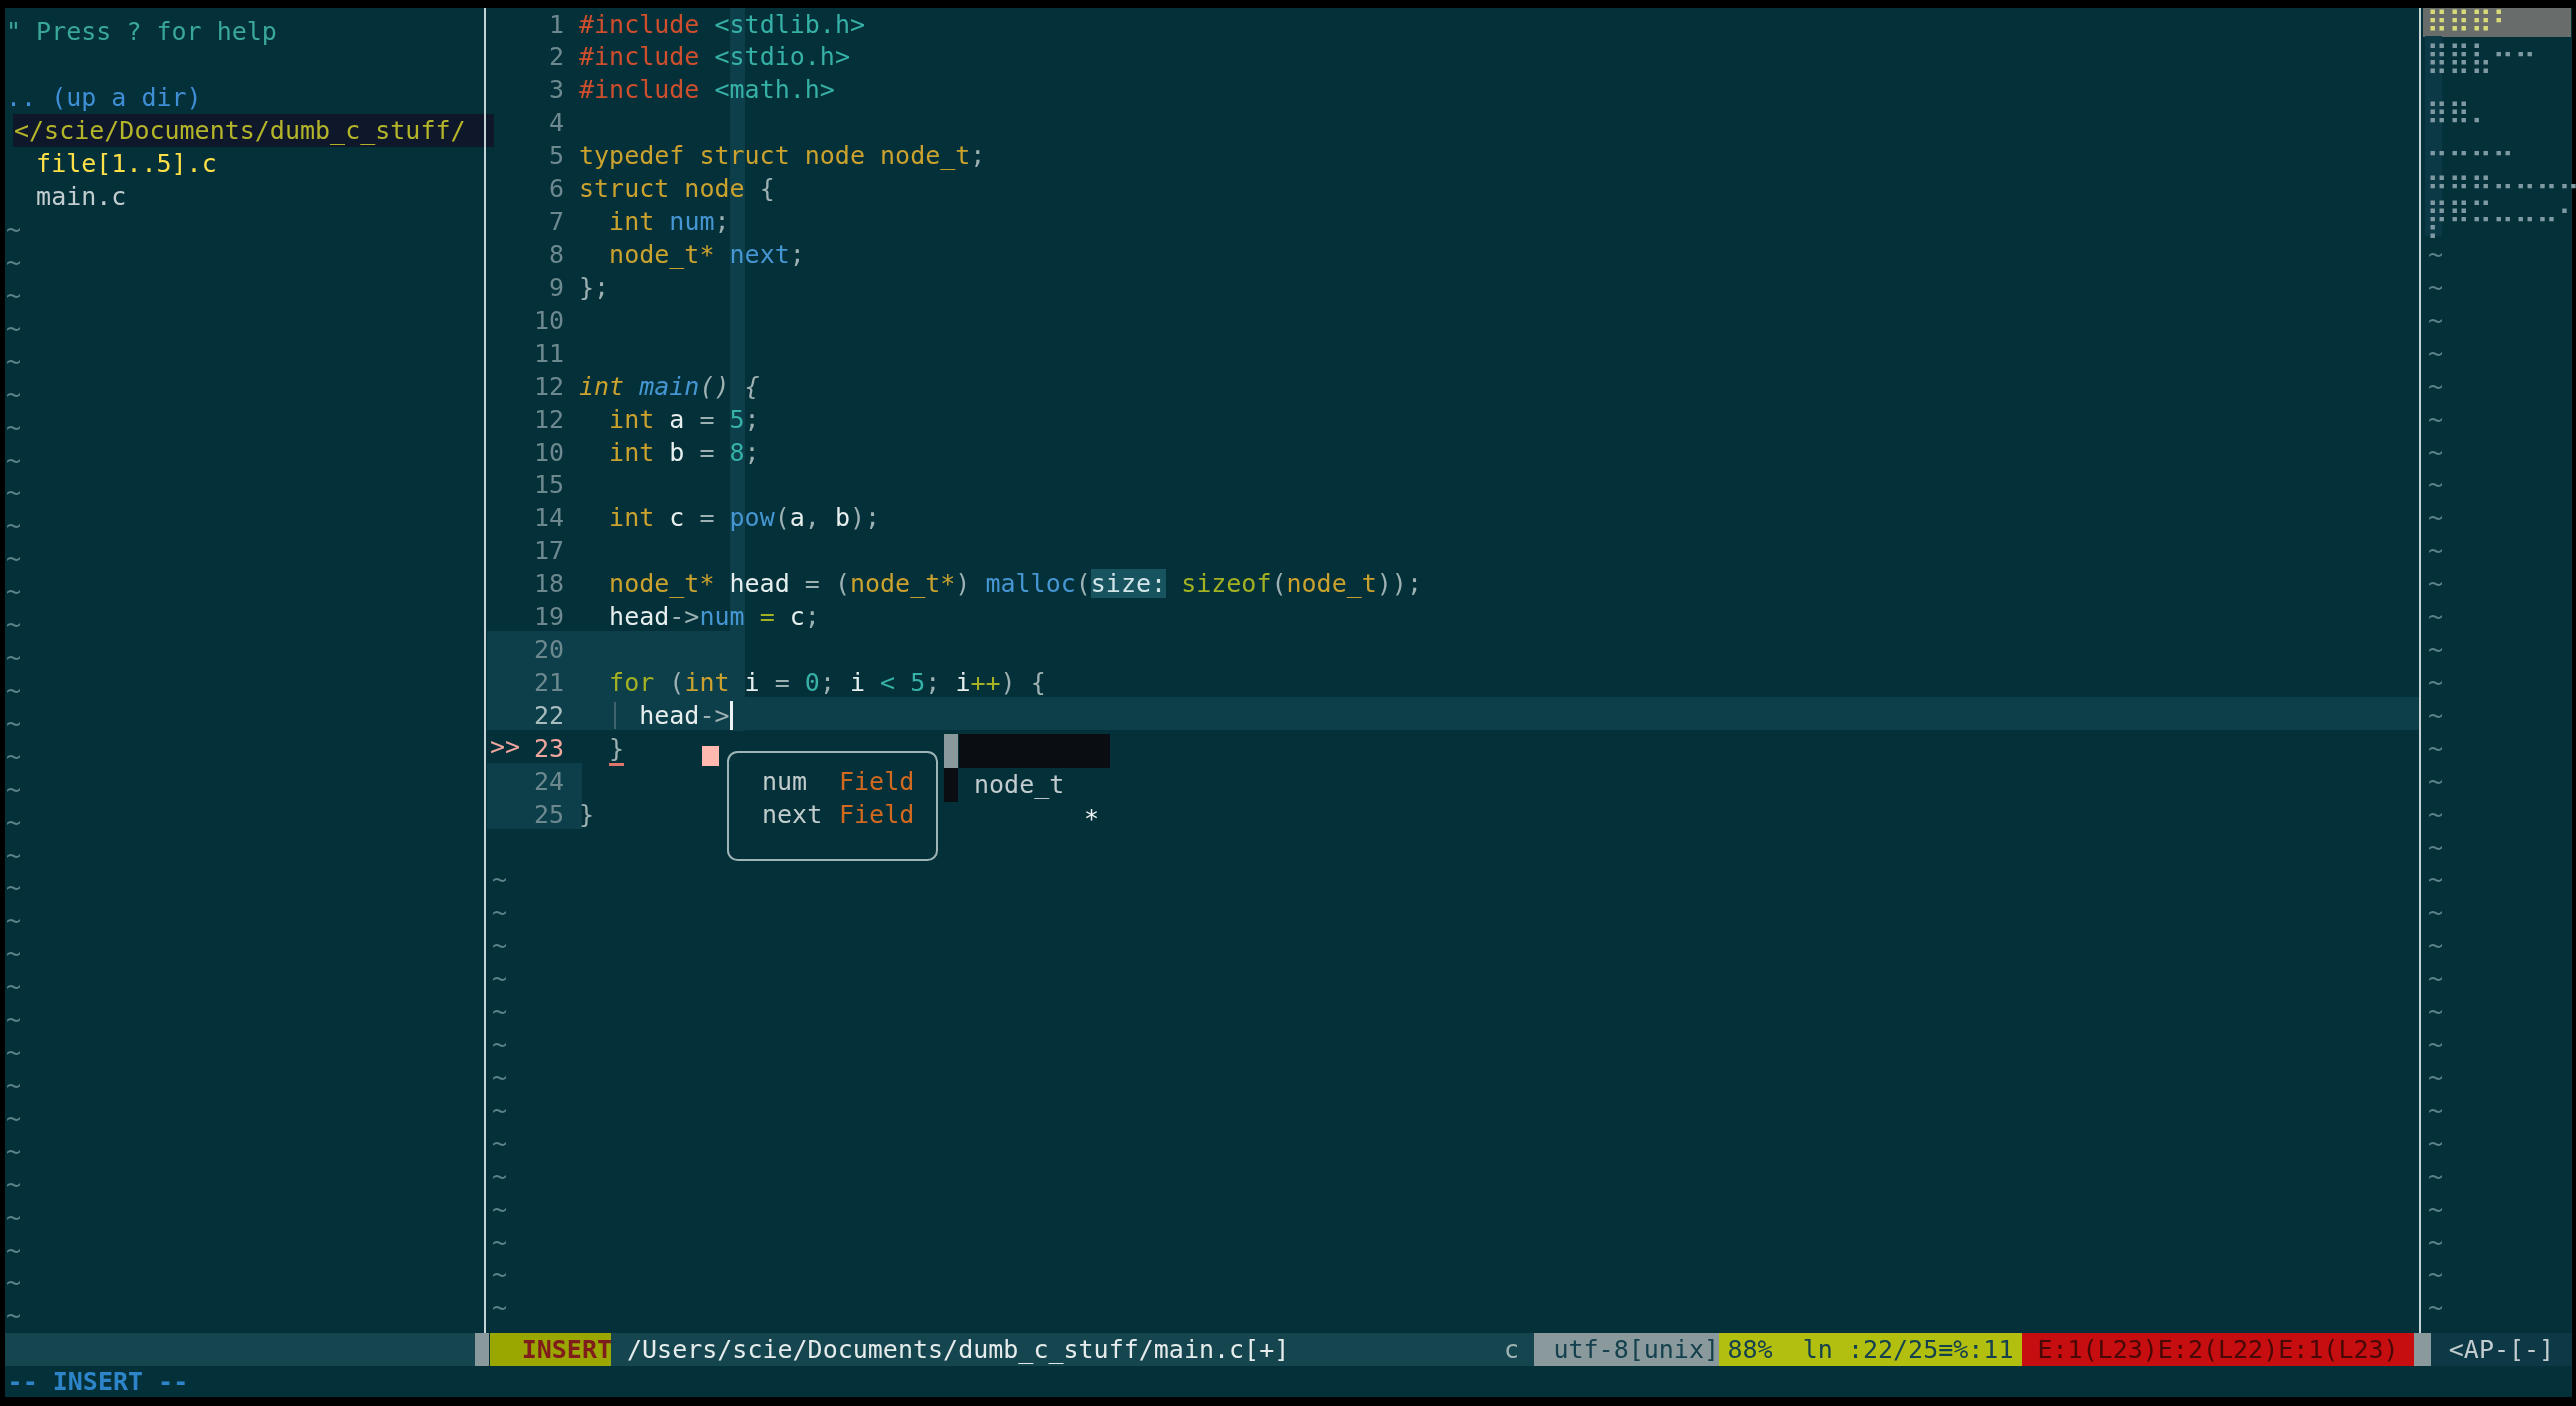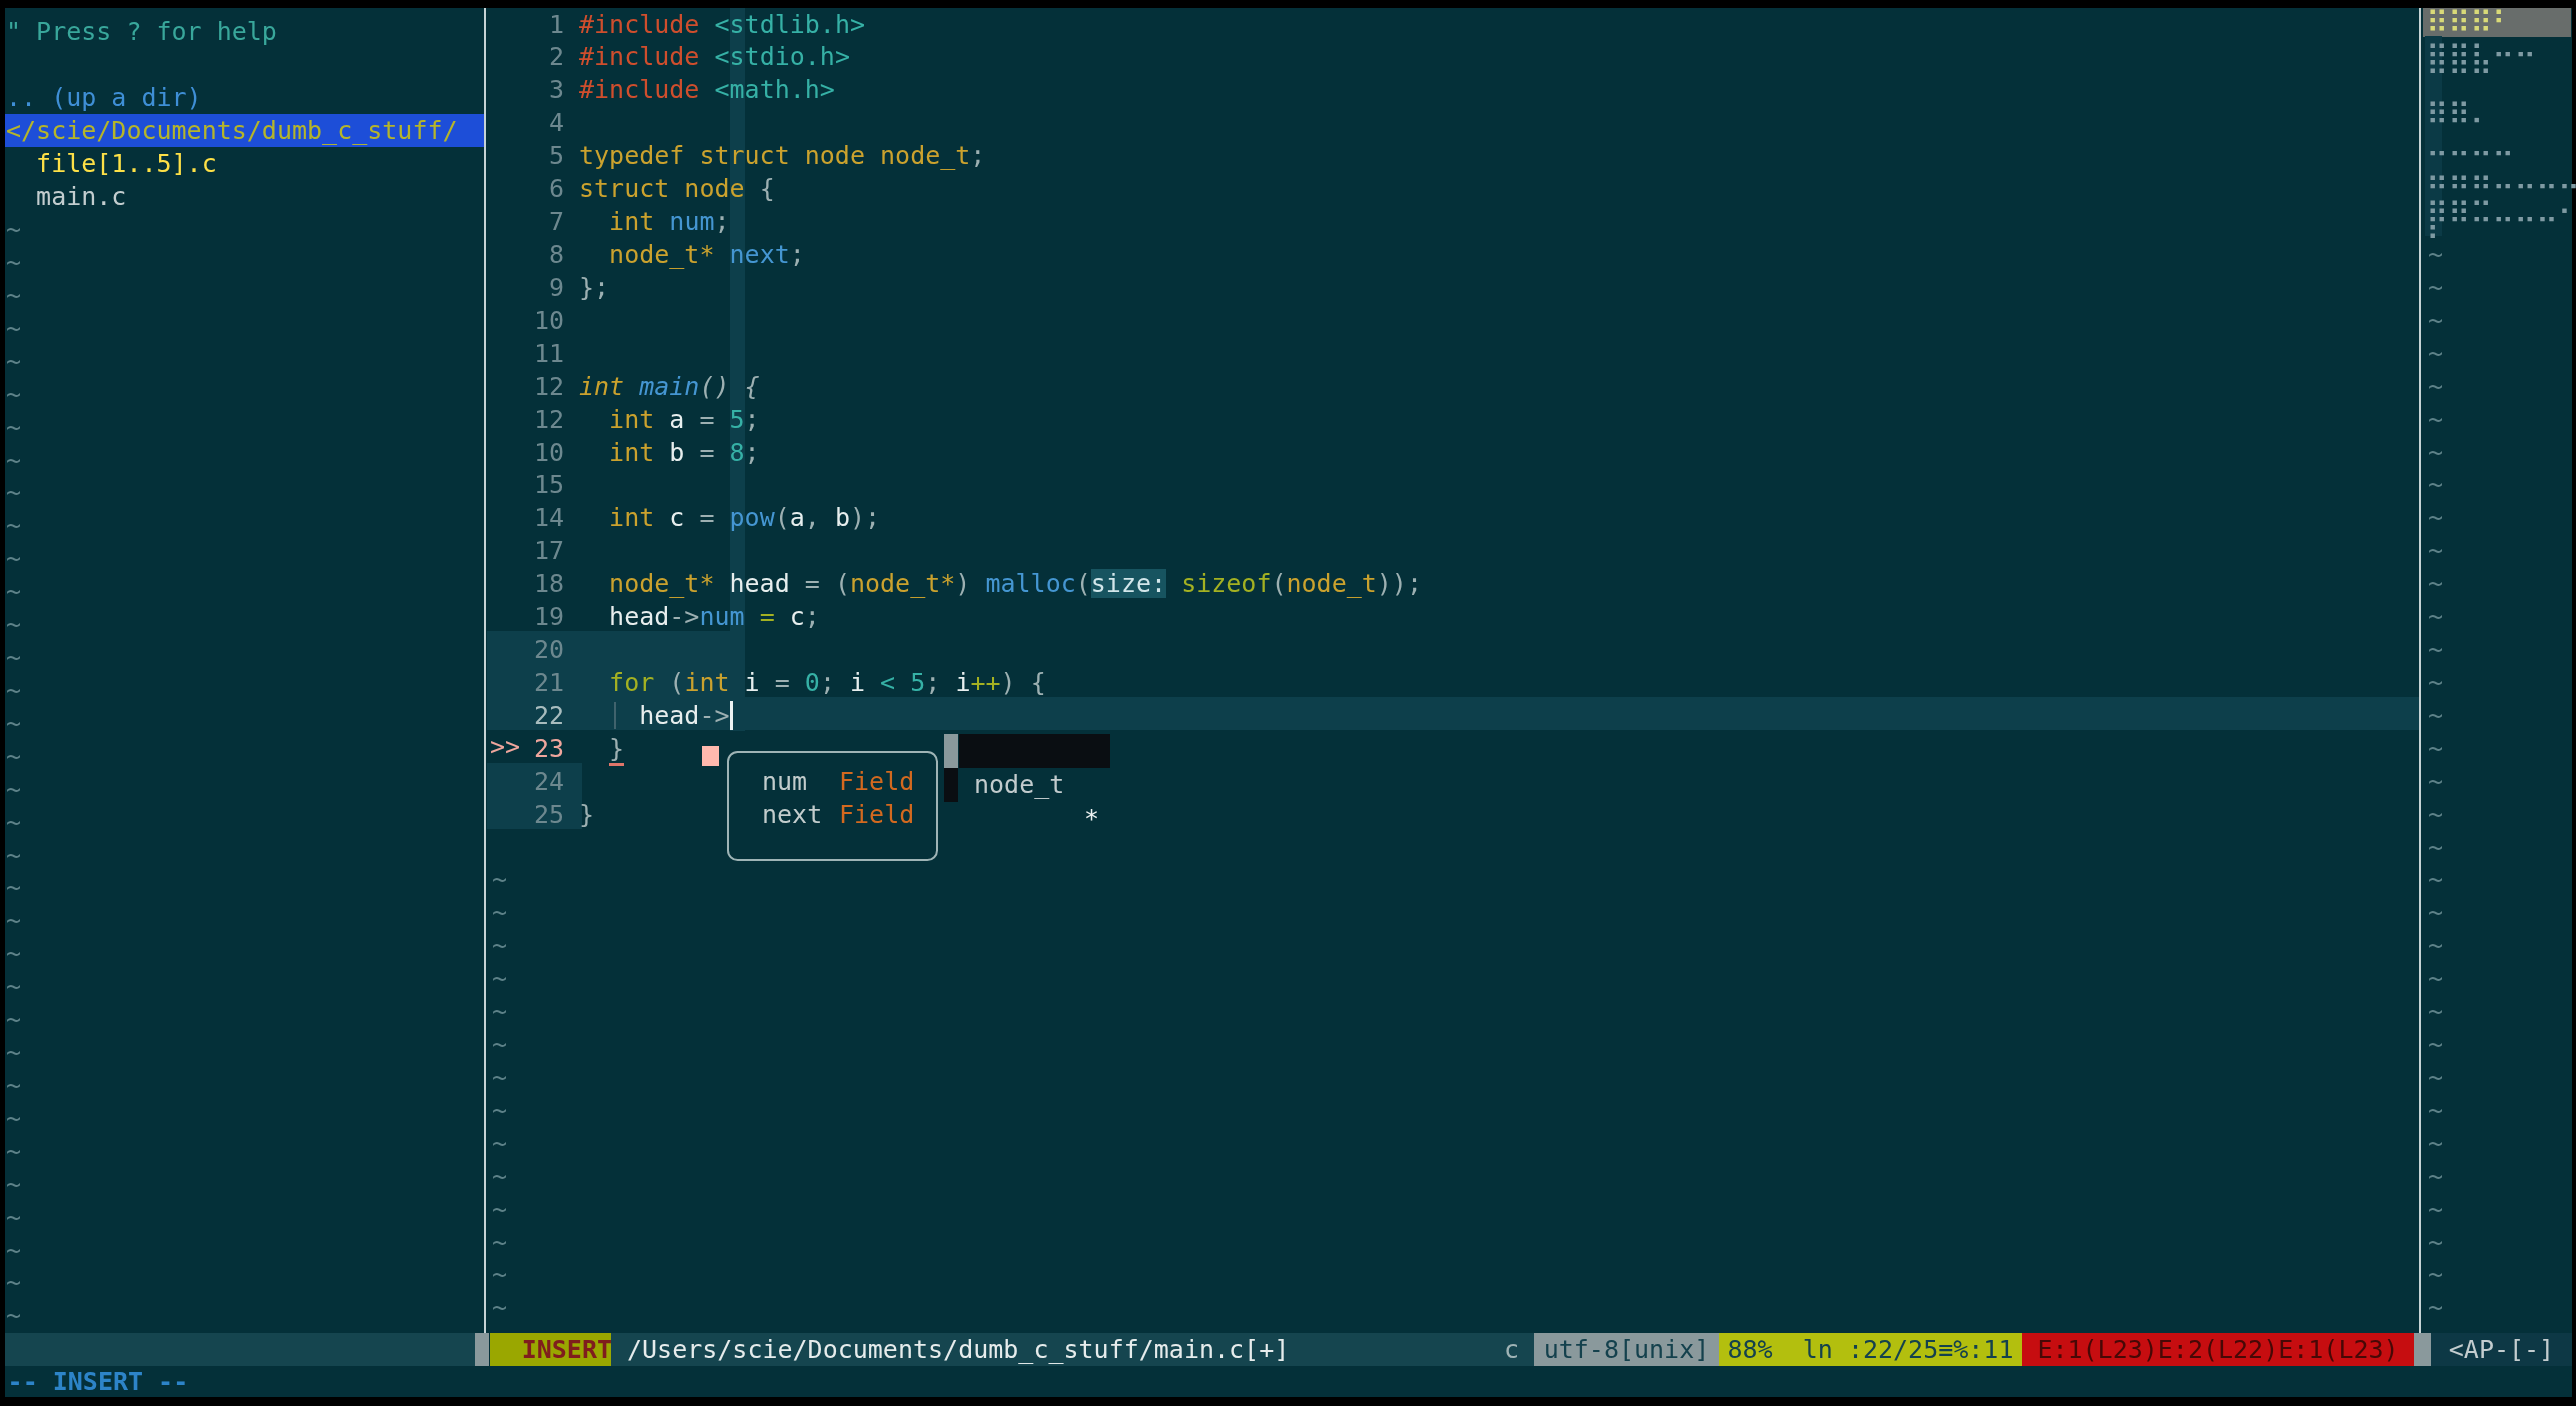--- a/index.html
+++ b/index.html
@@ -50,21 +50,21 @@
 <div class="abs" style="left:0;top:0;width:2576px;height:7.6px;background:#000;"></div>
 <div class="abs" style="left:0;top:1397px;width:2576px;height:9px;background:#000;"></div>
 <div class="abs" style="left:0;top:0;width:4.5px;height:1406px;background:#000;"></div>
 <div class="abs" style="left:2571px;top:0;width:4.5px;height:1406px;background:#000;"></div>
 
 <div class="win" style="left:4.5px;top:7.6px;width:2567px;height:1389px;"></div>
 
 <div id="sidebar" class="abs" style="left:4.5px;top:7.6px;width:480px;height:1326px;">
     <div class="row" style="top: 7.6px; left: 0px; width: 480px; color: rgb(57, 167, 155); padding-left: 1.5px;">" Press ? for help</div>
     <div class="row" style="top: 73px; left: 0px; width: 480px; color: rgb(63, 143, 214); padding-left: 1.5px;">.. (up a dir)</div>
-    <div class="row" style="top: 106px; left: 0px; width: 480px; color: rgb(181, 181, 42); background: #1d4ed8; padding-left: 1.5px;">&lt;/scie/Documents/dumb_c_stuff/</div>
+    <div class="row" style="top: 106px; left: 8px; width: 480px; color: rgb(181, 181, 42); background: #0f172a; padding-left: 1.5px;">&lt;/scie/Documents/dumb_c_stuff/</div>
     <div class="row" style="top: 139px; left: 0px; width: 480px; color: #fde047; padding-left: 1.5px;">  file[1..5].c</div>
     <div class="row" style="top: 172px; left: 0px; width: 480px; color: rgb(195, 205, 207); padding-left: 1.5px;">  main.c</div>
     <div class="row tilde" style="top: 205px; left: 1.5px;">~</div>
     <div class="row tilde" style="top: 238px; left: 1.5px;">~</div>
     <div class="row tilde" style="top: 271px; left: 1.5px;">~</div>
     <div class="row tilde" style="top: 304px; left: 1.5px;">~</div>
     <div class="row tilde" style="top: 337px; left: 1.5px;">~</div>
     <div class="row tilde" style="top: 370px; left: 1.5px;">~</div>
     <div class="row tilde" style="top: 403px; left: 1.5px;">~</div>
     <div class="row tilde" style="top: 436px; left: 1.5px;">~</div>
@@ -242,20 +242,20 @@
     <div class="row tilde" style="top: 1258px; left: 0px;">~</div>
     <div class="row tilde" style="top: 1291px; left: 0px;">~</div>
   </div>
 
 <div class="sl" style="left:4.5px;width:471px;background:#15454f;"></div>
 <div class="sl" style="left:475px;width:14.4px;background:#8a999c;"></div>
 <div class="sl" style="left:490px;width:122px;background:#9aa700;color:#7f1d1d;text-align:right;font-weight:bold;">INSERT</div>
 <div class="sl" style="left:611px;width:1809px;background:#15454f;"></div>
 <div class="sl" style="left:627px;color:#e6ecec;">/Users/scie/Documents/dumb_c_stuff/main.c[+]</div>
 <div class="sl" style="left:1504px;color:#9fb3b5;">c</div>
-<div class="sl" style="left:1534px;width:185px;background:#8a999c;color:#14414d;text-align:center;">utf-8[unix]</div>
+<div class="sl" style="left:1534px;width:185px;background:#8a999c;color:#14414d;text-align:right;">utf-8[unix]</div>
 <div class="sl" style="left:1719px;width:303px;background:#b3bf0e;color:#14414d;text-align:center;">88%  ln :22/25≡%:11</div>
 <div class="sl" style="left:2022px;width:392px;background:#c60d10;color:#470806;text-align:center;">E:1(L23)E:2(L22)E:1(L23)</div>
 <div class="sl" style="left:2414px;width:16.6px;background:#8a999c;"></div>
 <div class="sl" style="left:2431px;width:141px;background:#0d3845;color:#c3cdcf;text-align:center;">&lt;AP-[-]</div>
 
 <div class="row" style="left:7.6px;top:1365px;color:#2d84c8;font-weight:bold;">-- INSERT --</div>
 
 
 </body></html>

